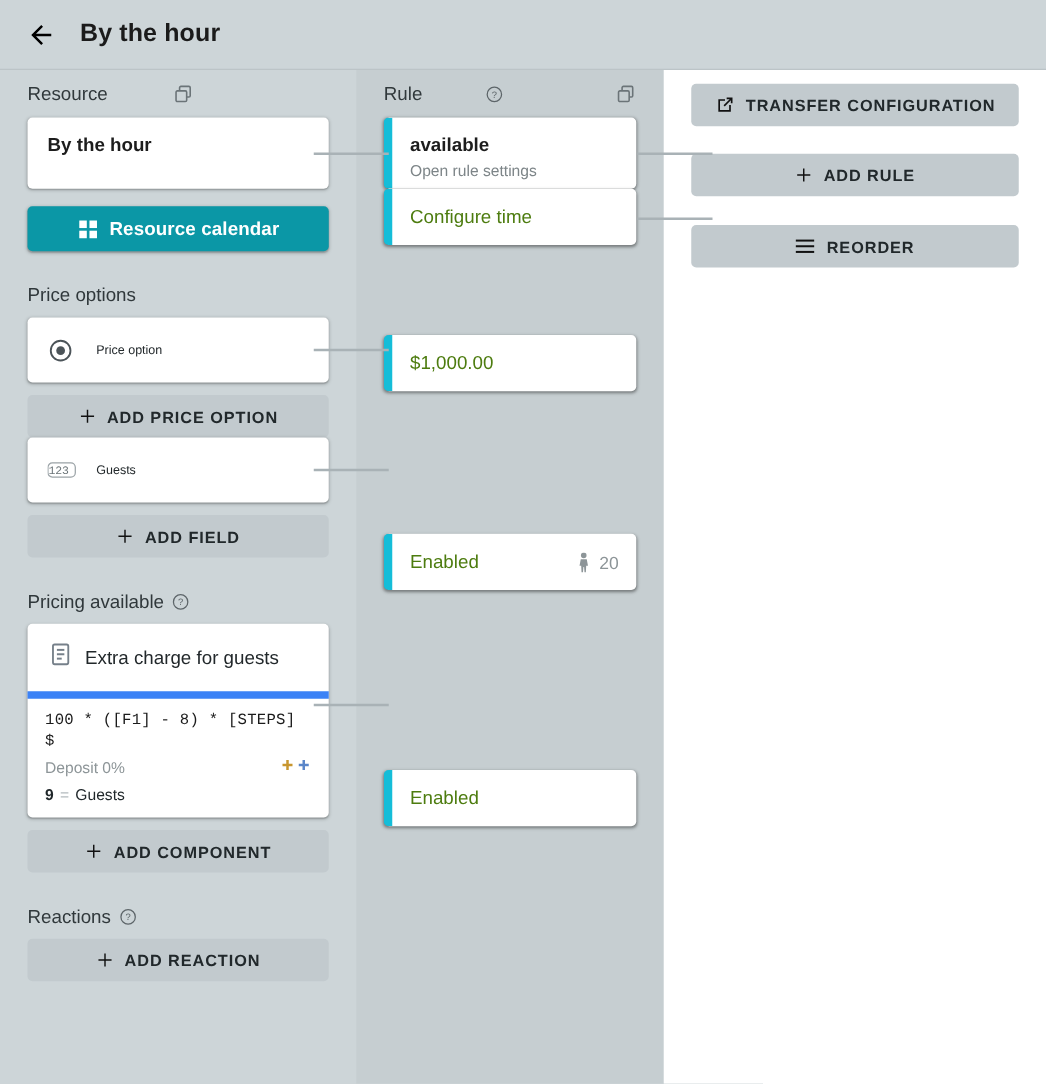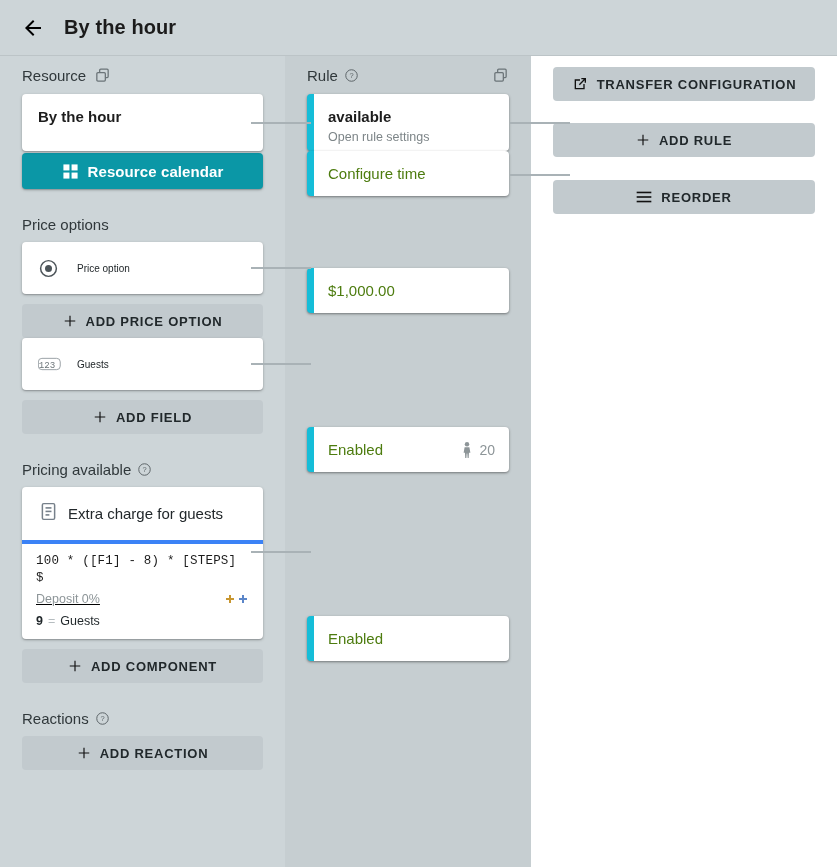--- a/index.html
+++ b/index.html
@@ -49,20 +49,21 @@
   .col-mid    { width: 246px; background: #c6ced1; }
   .col-right  { width: 306px; background: #ffffff; }
 
   .col-head {
     height: 38px;
     display: flex;
     align-items: center;
     padding: 0 22px 0 22px;
     font-size: 15px;
     color: #2e3538;
+    gap: 44px;
   }
   .col-head .ttl { color: #30383b; font-size: 15px; }
   .col-head .spacer { flex: 1; }
 
   .help-icon {
     display: inline-flex;
     margin-left: 6px;
     vertical-align: middle;
   }
   .copy-icon { display: inline-flex; cursor: pointer; }
@@ -133,21 +134,21 @@
   .btn-teal {
     background: #0b97a6;
     color: #ffffff;
     height: 36px;
     font-size: 15px;
     font-weight: bold;
     letter-spacing: .1px;
     box-shadow: 0 1px 3px rgba(0,0,0,.26), 0 1px 1px rgba(0,0,0,.12);
   }
   .mt10 { margin-top: 10px; }
-  .mt14 { margin-top: 2px; }
+  .mt14 { margin-top: 14px; }
 
   
   .rcard {
     margin: 0 22px;
     background: #ffffff;
     border-radius: 4px;
     border-left: 7px solid #15bdd8;
     box-shadow: 0 1px 3px rgba(0,0,0,.3), 0 1px 2px rgba(0,0,0,.16);
     position: relative;
     cursor: pointer;
@@ -166,36 +167,35 @@
     color: #8d9598;
     font-size: 14px;
   }
   .badge .bg-ic { margin-right: 6px; display: inline-flex; }
 
   
   .pc-head {
     display: flex;
     align-items: center;
     padding: 14px 16px;
-    border-bottom: 4px solid #3b82f6;
+    border-bottom: 6px solid #3b82f6;
   }
   .pc-head .lbl { font-size: 15px; color: #22282b; margin-left: 9px; }
   .pc-body { padding: 9px 14px 11px 14px; }
   .pc-formula {
     font-family: "Liberation Mono", monospace;
     font-size: 12.5px;
     color: #1b1b1b;
     letter-spacing: .2px;
     line-height: 17px;
   }
   .pc-line2 {
     display: flex;
-    align-items: center;
+    align-items: flex-start;
     margin-top: 5px;
-    text-decoration: underline;
   }
   .pc-dep { font-size: 12.5px; color: #8d9598; }
   .pc-line2 .gap { flex: 1; }
   .pc-marks { display: flex; align-items: center; gap: 4px; }
   .pc-line3 { margin-top: 8px; font-size: 12.5px; color: #1f2629; display: flex; align-items: center; }
   .pc-eq { color: #b6bdc0; margin: 0 5px; }
   .pc-num { font-weight: bold; }
 
   
   .conn {

